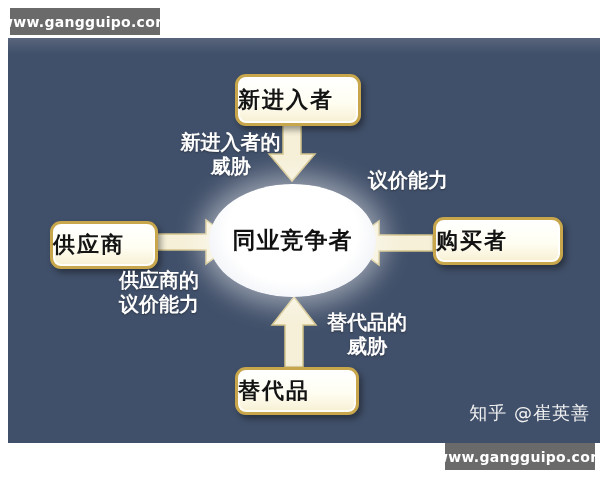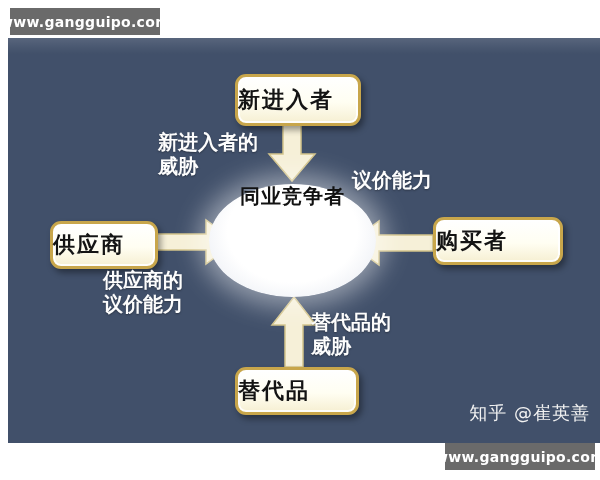--- a/index.html
+++ b/index.html
@@ -29,27 +29,27 @@
     color:var(--box-text,#141414);font-weight:bold;font-size:22px;letter-spacing:2px;
   }
   .node.new-entrants{left:235px;top:74px;width:120px;height:46px;}
   .node.suppliers{left:50px;top:221px;width:102px;height:42px;}
   .node.buyers{left:433px;top:217px;width:124px;height:42px;}
   .node.substitutes{left:235px;top:367px;width:118px;height:42px;}
   .ellipse{
     position:absolute;left:209px;top:184px;width:167px;height:113px;border-radius:50%;
     background:radial-gradient(ellipse at 50% 42%,#ffffff 55%,#f2f4f8 75%,#dde2ec 92%,#cdd4e2 100%);
     box-shadow:0 0 26px 10px rgba(255,255,255,.45);
-    display:flex;flex-direction:column;align-items:center;
-    color:var(--ellipse-text,#111);font-weight:bold;font-size:20px;line-height:1.28;letter-spacing:1px;
+    display:flex;flex-direction:column;align-items:center;justify-content:center;
+    color:var(--ellipse-text,#111);font-weight:bold;font-size:23px;line-height:1.28;letter-spacing:1px;
     text-align:center;z-index:3;
   }
   .flabel{
     position:absolute;color:var(--label-text,#fdfdfd);font-weight:bold;font-size:20px;
-    line-height:1.22;text-align:left;text-shadow:0 1px 2px rgba(0,0,0,.35);z-index:2;
+    line-height:1.22;text-align:center;text-shadow:0 1px 2px rgba(0,0,0,.35);z-index:2;
   }
   .flabel.net{left:158px;top:130px;width:145px;}
   .flabel.bp{left:352px;top:168px;width:112px;}
   .flabel.sp{left:103px;top:268px;width:112px;}
   .flabel.st{left:311px;top:310px;width:112px;}
   .credit{
     position:absolute;left:450px;top:401px;width:140px;
     color:#f2f2f2;font-size:18px;text-align:right;letter-spacing:1px;z-index:2;
   }
 </style>

